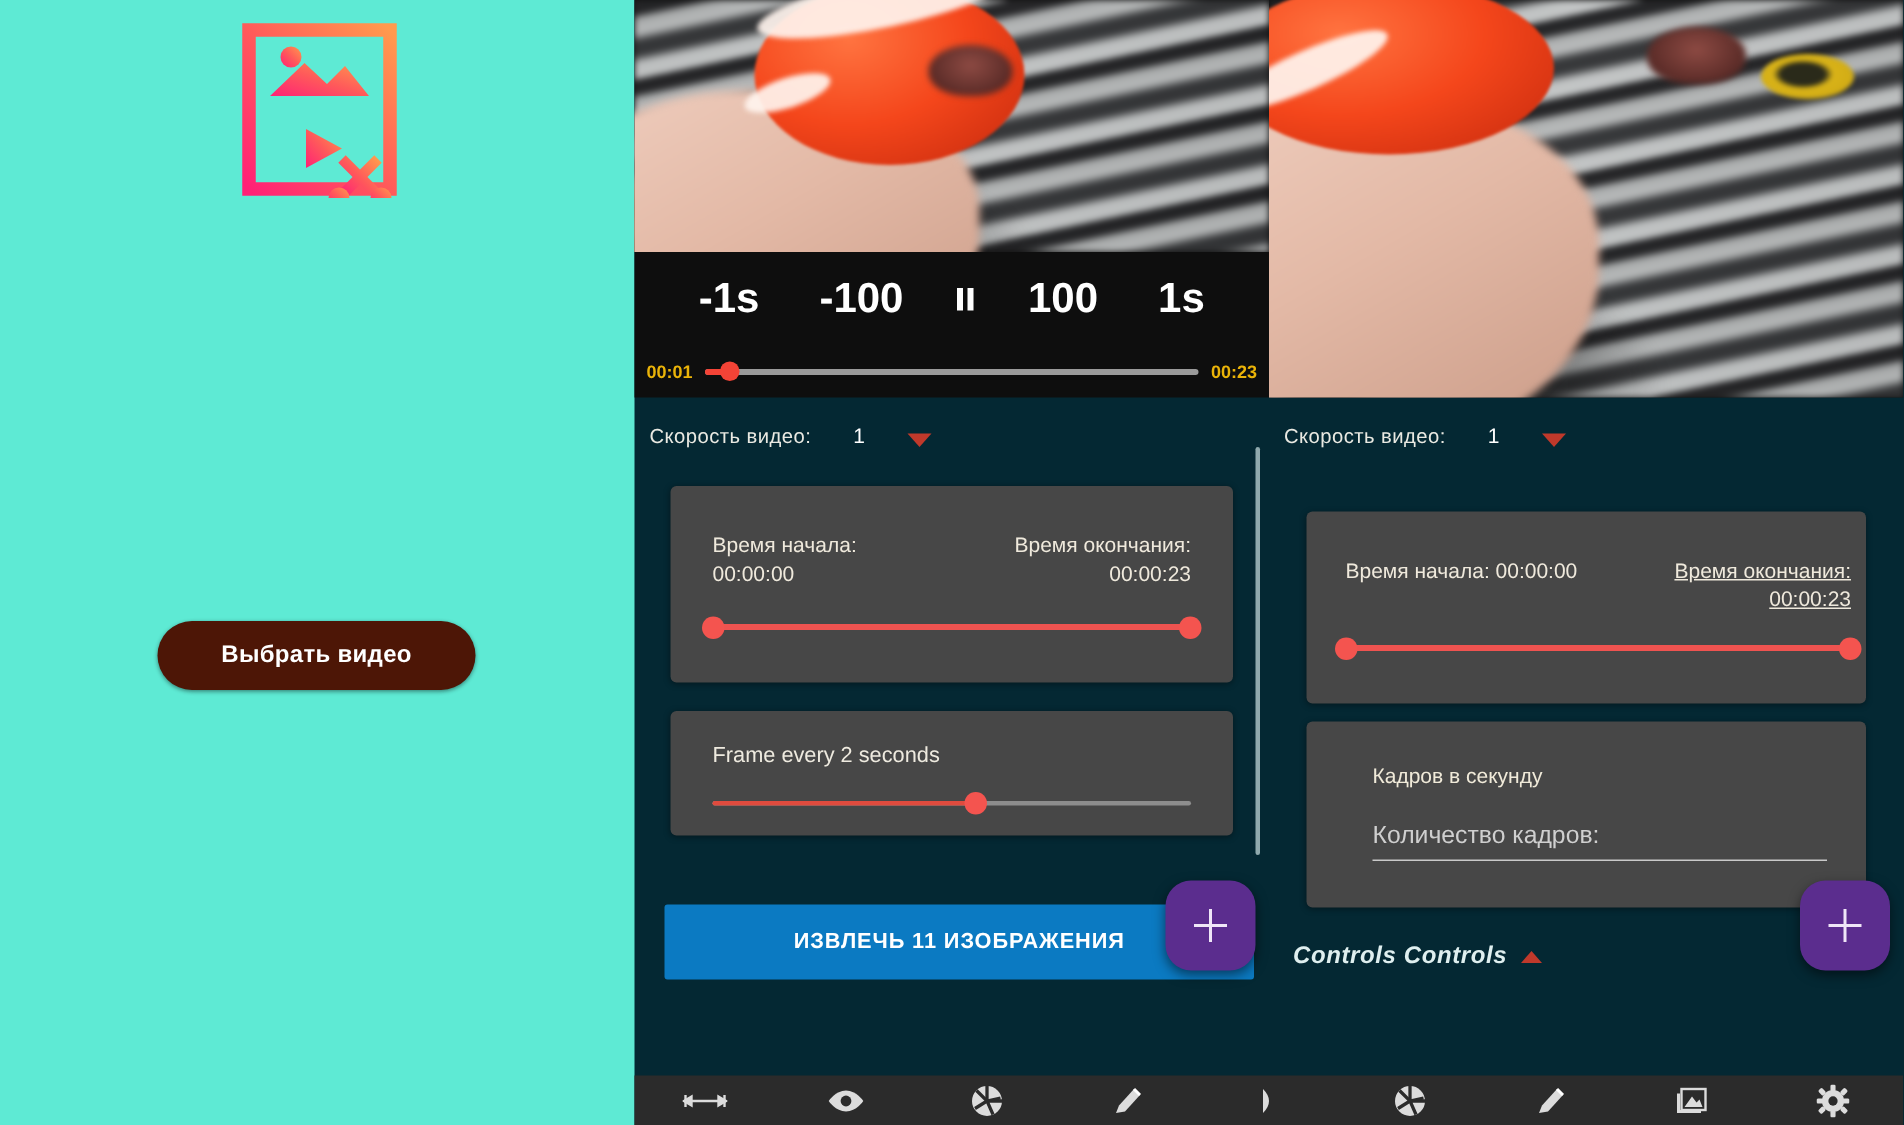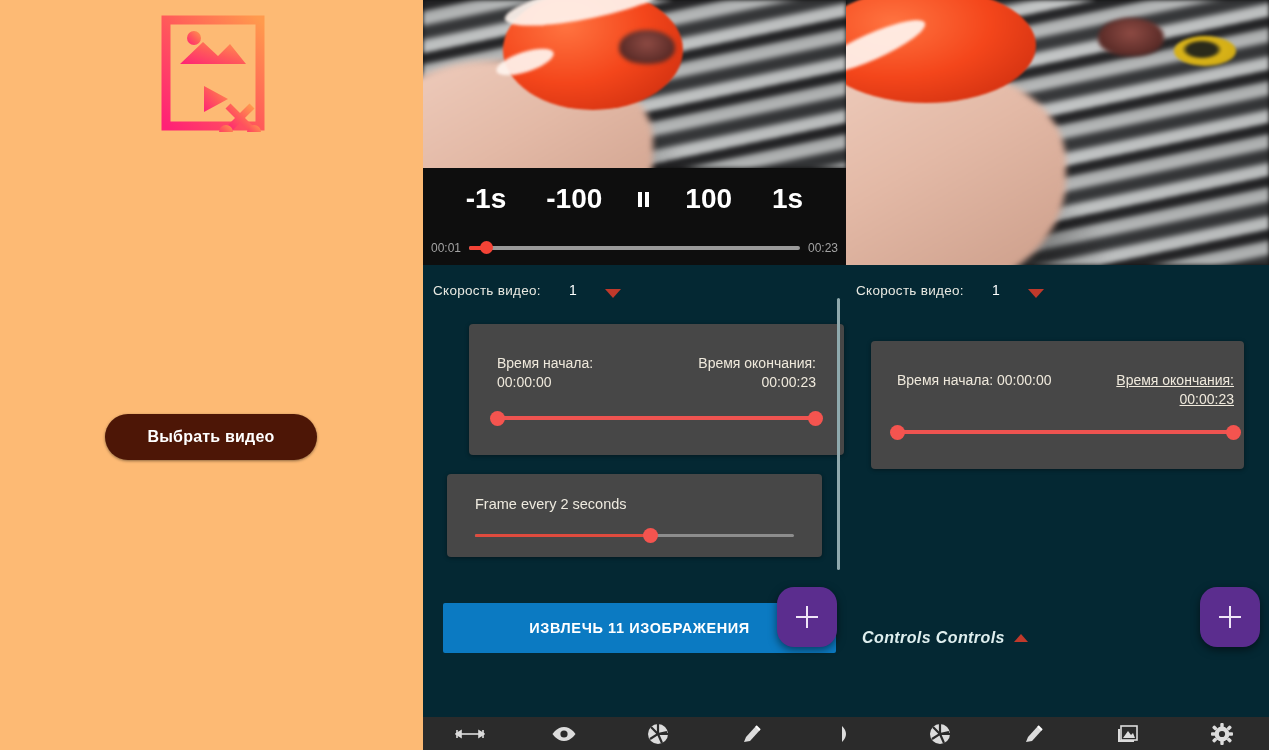--- a/index.html
+++ b/index.html
@@ -14,21 +14,21 @@
     position: relative;
     width: 1269px; height: 750px;
     background: #042833;
     overflow: hidden;
   }
 
   
   .left-col {
     position: absolute; left: 0; top: 0;
     width: 423px; height: 750px;
-    background: #fdba74;
+    background: #5eead4;
   }
   .logo-wrap {
     position: absolute; left: 158px; top: 14px;
     width: 110px; height: 118px;
   }
   .pick-video-btn {
     position: absolute; left: 105px; top: 414px;
     width: 212px; height: 46px;
     background: #4d1606;
     border: none; border-radius: 24px;
@@ -128,21 +128,21 @@
     line-height: 1;
   }
   .pause-icon { display: inline-flex; gap: 3px; align-items: center; cursor: pointer; }
   .pause-icon i { display: block; width: 4px; height: 15px; background: #fff; }
   .seek-row {
     position: absolute; left: 0; top: 62px;
     width: 423px; height: 35px;
     display: flex; align-items: center; padding: 0 8px; gap: 8px;
   }
   .seek-time {
-    color: #a3a3a3; font-size: 12px; font-weight: normal;
+    color: #eab308; font-size: 12px; font-weight: bold;
     font-family: "Liberation Sans", sans-serif;
     white-space: nowrap;
   }
   .seek-track {
     position: relative; flex: 1; height: 4px;
     background: #9a9a9a; border-radius: 2px;
     cursor: pointer;
   }
   .seek-fill {
     position: absolute; left: 0; top: 0; height: 4px;
@@ -386,21 +386,21 @@
       <div class="eye" style="left:328px; top:36px;  width:62px;  height:30px;"></div>
     </div>
   </div>
 
   <div class="speed-row" style="left:433px; top:272px;">
     <span class="speed-label">Скорость видео:</span>
     <span class="speed-value">1</span>
     <span class="caret-down"></span>
   </div>
 
-  <div class="card" style="left:447px; top:324px; width:375px; height:131px; padding:30px 28px 0 28px;margin-left:22px;">
+  <div class="card" style="left:447px; top:324px; width:375px; height:131px; padding:30px 28px 0 28px;">
     <div class="time-head">
       <div class="col">
         <div>Время начала:</div>
         <div>00:00:00</div>
       </div>
       <div class="col right">
         <div>Время окончания:</div>
         <div>00:00:23</div>
       </div>
     </div>
@@ -440,20 +440,24 @@
       <div class="col right" style="max-width:49%;text-decoration:underline;">
         <span>Время окончания: 00:00:23</span>
       </div>
     </div>
     <div class="range-track" style="margin-top:21px;">
       <div class="range-thumb lo"></div>
       <div class="range-thumb hi"></div>
     </div>
   </div>
 
+  <div class="card" style="left:871px; top:481px; width:373px; height:124px; padding:28px 26px 0 44px;">
+    <div class="fps-label">Кадров в секунду</div>
+    <input class="fps-input" style="margin-top: 21px;" placeholder="Количество кадров:">
+  </div>
 
   <div class="advance-ctl">
     <span class="txt">Controls Controls</span>
     <span class="caret-up"></span>
   </div>
 
   <button class="fab" style="left:1200px; top:587px;">
     <span class="plus"></span>
   </button>
 

